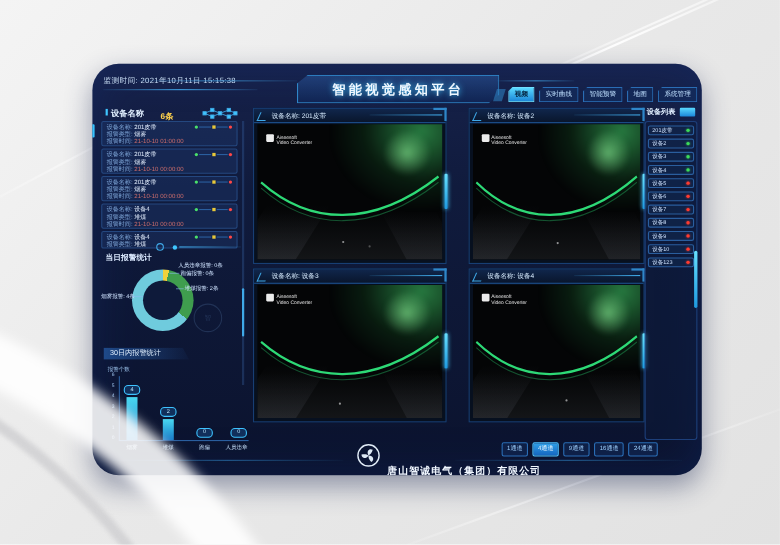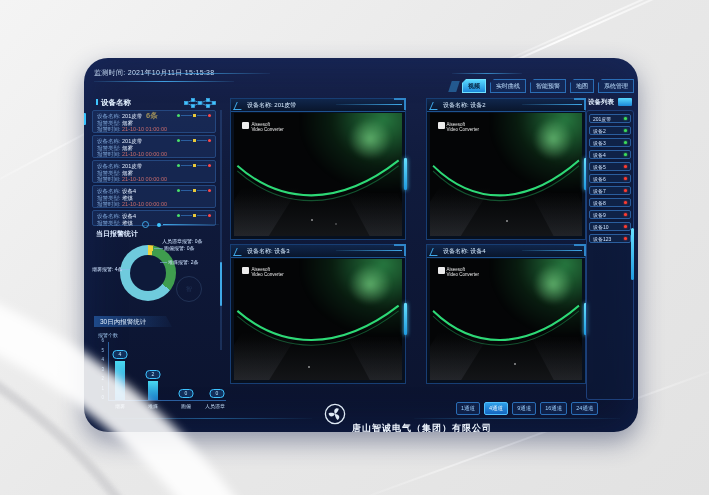--- a/index.html
+++ b/index.html
@@ -35,21 +35,21 @@
   .title-frame .t{font-size:12px;font-weight:bold;letter-spacing:3px;color:#eef7ff;text-shadow:0 0 6px #3fc6ff;}
   .tabs{position:absolute;left:366px;top:21px;display:flex;gap:4px;align-items:center;}
   .tab-deco{width:8px;height:11px;background:#2f86c9;opacity:.55;transform:skewX(-18deg);}
   .tab{height:12px;line-height:12px;padding:0 5px;font-size:6px;color:#bfe0ff;border:1px solid #2a6db5;
        background:rgba(18,48,98,.55);clip-path:polygon(4px 0,100% 0,100% 100%,0 100%,0 4px);white-space:nowrap;cursor:pointer;}
   .tab.active{background:linear-gradient(180deg,#59d9ff,#1b86d8);color:#04233f;font-weight:bold;border-color:#6fe0ff;}
 
   
   .lp-head{position:absolute;left:12px;top:40px;font-size:7.5px;color:#e2f0ff;font-weight:bold;}
   .lp-head::before{content:"";display:inline-block;width:2px;height:6px;background:#3fc6ff;margin-right:3px;}
-  .lp-count{position:absolute;left:62px;top:53px;font-size:7.5px;color:#ffd34d;font-weight:bold;}
+  .lp-count{position:absolute;left:62px;top:43px;font-size:7.5px;color:#ffd34d;font-weight:bold;}
   .net-deco{position:absolute;left:98px;top:39px;}
   .alarm-item{position:absolute;left:8px;width:124px;height:23px;background:rgba(28,54,104,.45);
        border:1px solid #24477f;border-radius:2px;padding:2px 4px;box-sizing:border-box;cursor:pointer;}
   .alarm-item .ln{font-size:5.5px;line-height:6.5px;white-space:nowrap;color:#7ea6d8;}
   .alarm-item .v{color:#e4efff;}
   .alarm-item .vt{color:#c96c6c;}
   .lights{position:absolute;top:3px;right:4px;width:34px;display:flex;align-items:center;}
   .lights .seg{flex:1;height:1px;background:#2a5e9e;margin:0 1px;}
   .lights .dot{width:3px;height:3px;border-radius:50%;}
   .lights .g{background:#49e06a;}
@@ -149,20 +149,23 @@
 <div class="bgline bl3"></div>
 <div class="bgline bl4"></div>
 
 <div class="dashboard">
   <div class="edge-accent"></div>
 
   <div class="time">监测时间: 2021年10月11日 15:15:38</div>
   <div class="hline hl1"></div>
   <div class="hline hl2"></div>
   <div class="hline hl3"></div>
+  <div class="title-frame">
+    <span class="t">智能视觉感知平台</span>
+  </div>
   <div class="tabs">
     <span class="tab-deco"></span>
     <span class="tab active">视频</span>
     <span class="tab">实时曲线</span>
     <span class="tab">智能预警</span>
     <span class="tab">地图</span>
     <span class="tab">系统管理</span>
   </div>
 
   <div class="lp-head">设备名称</div>

